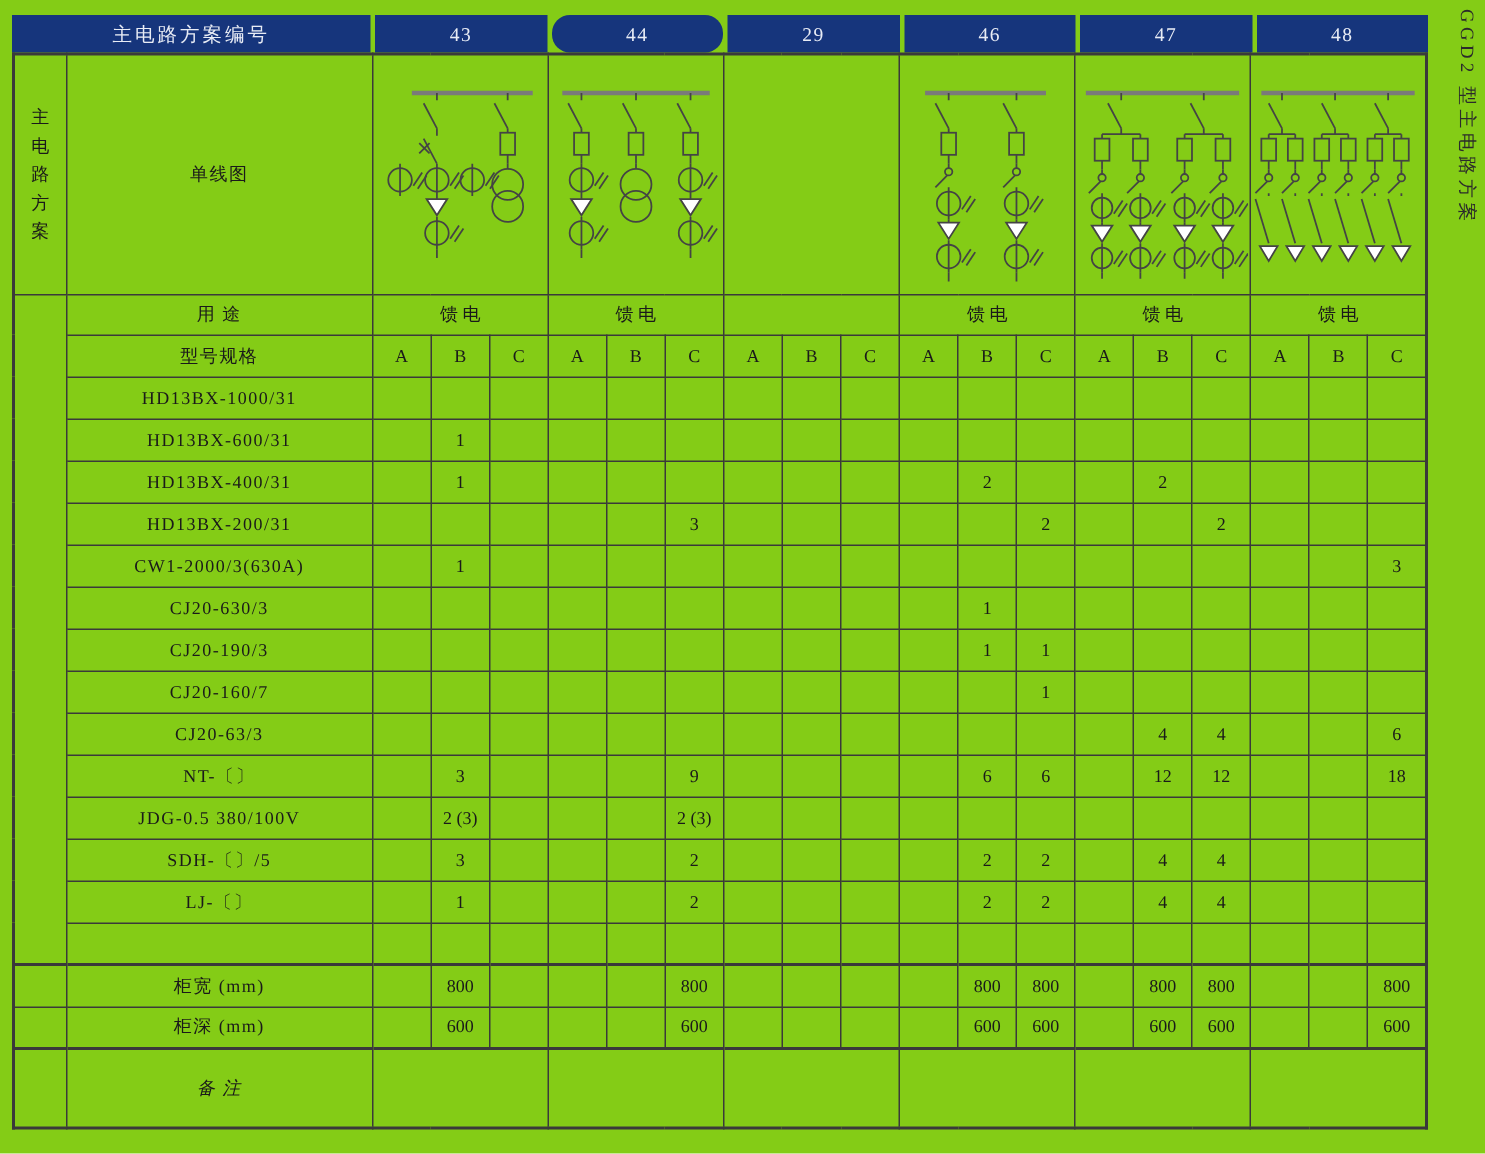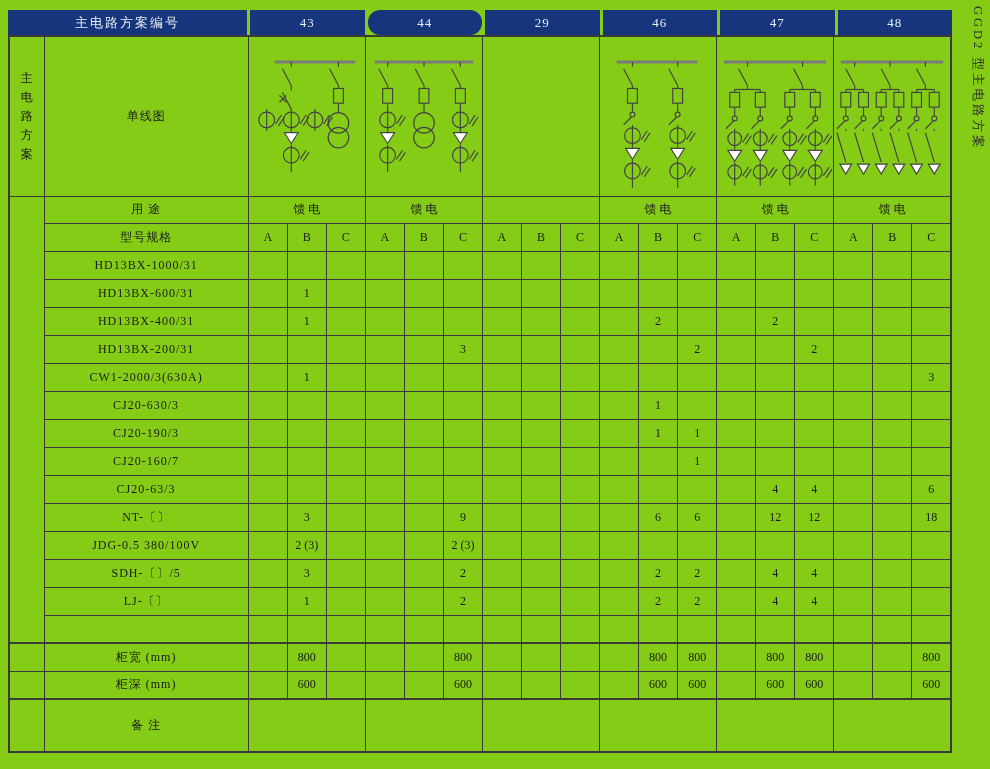--- a/index.html
+++ b/index.html
@@ -732,21 +732,21 @@
           <td class="ss"></td>
           <td>600</td>
           <td>600</td>
           <td class="ss"></td>
           <td>600</td>
           <td>600</td>
           <td class="ss"></td>
           <td></td>
           <td>600</td>
         </tr>
-        <tr class="thick-top" style="height: 53px;">
+        <tr class="thick-top" style="height: 53px; font-style: italic;">
           <td></td>
           <td class="rowlabel">备  注</td>
           <td colspan="3" class="ss"></td>
           <td colspan="3" class="ss"></td>
           <td colspan="3" class="ss"></td>
           <td colspan="3" class="ss"></td>
           <td colspan="3" class="ss"></td>
           <td colspan="3" class="ss"></td>
         </tr>
       </tbody>

